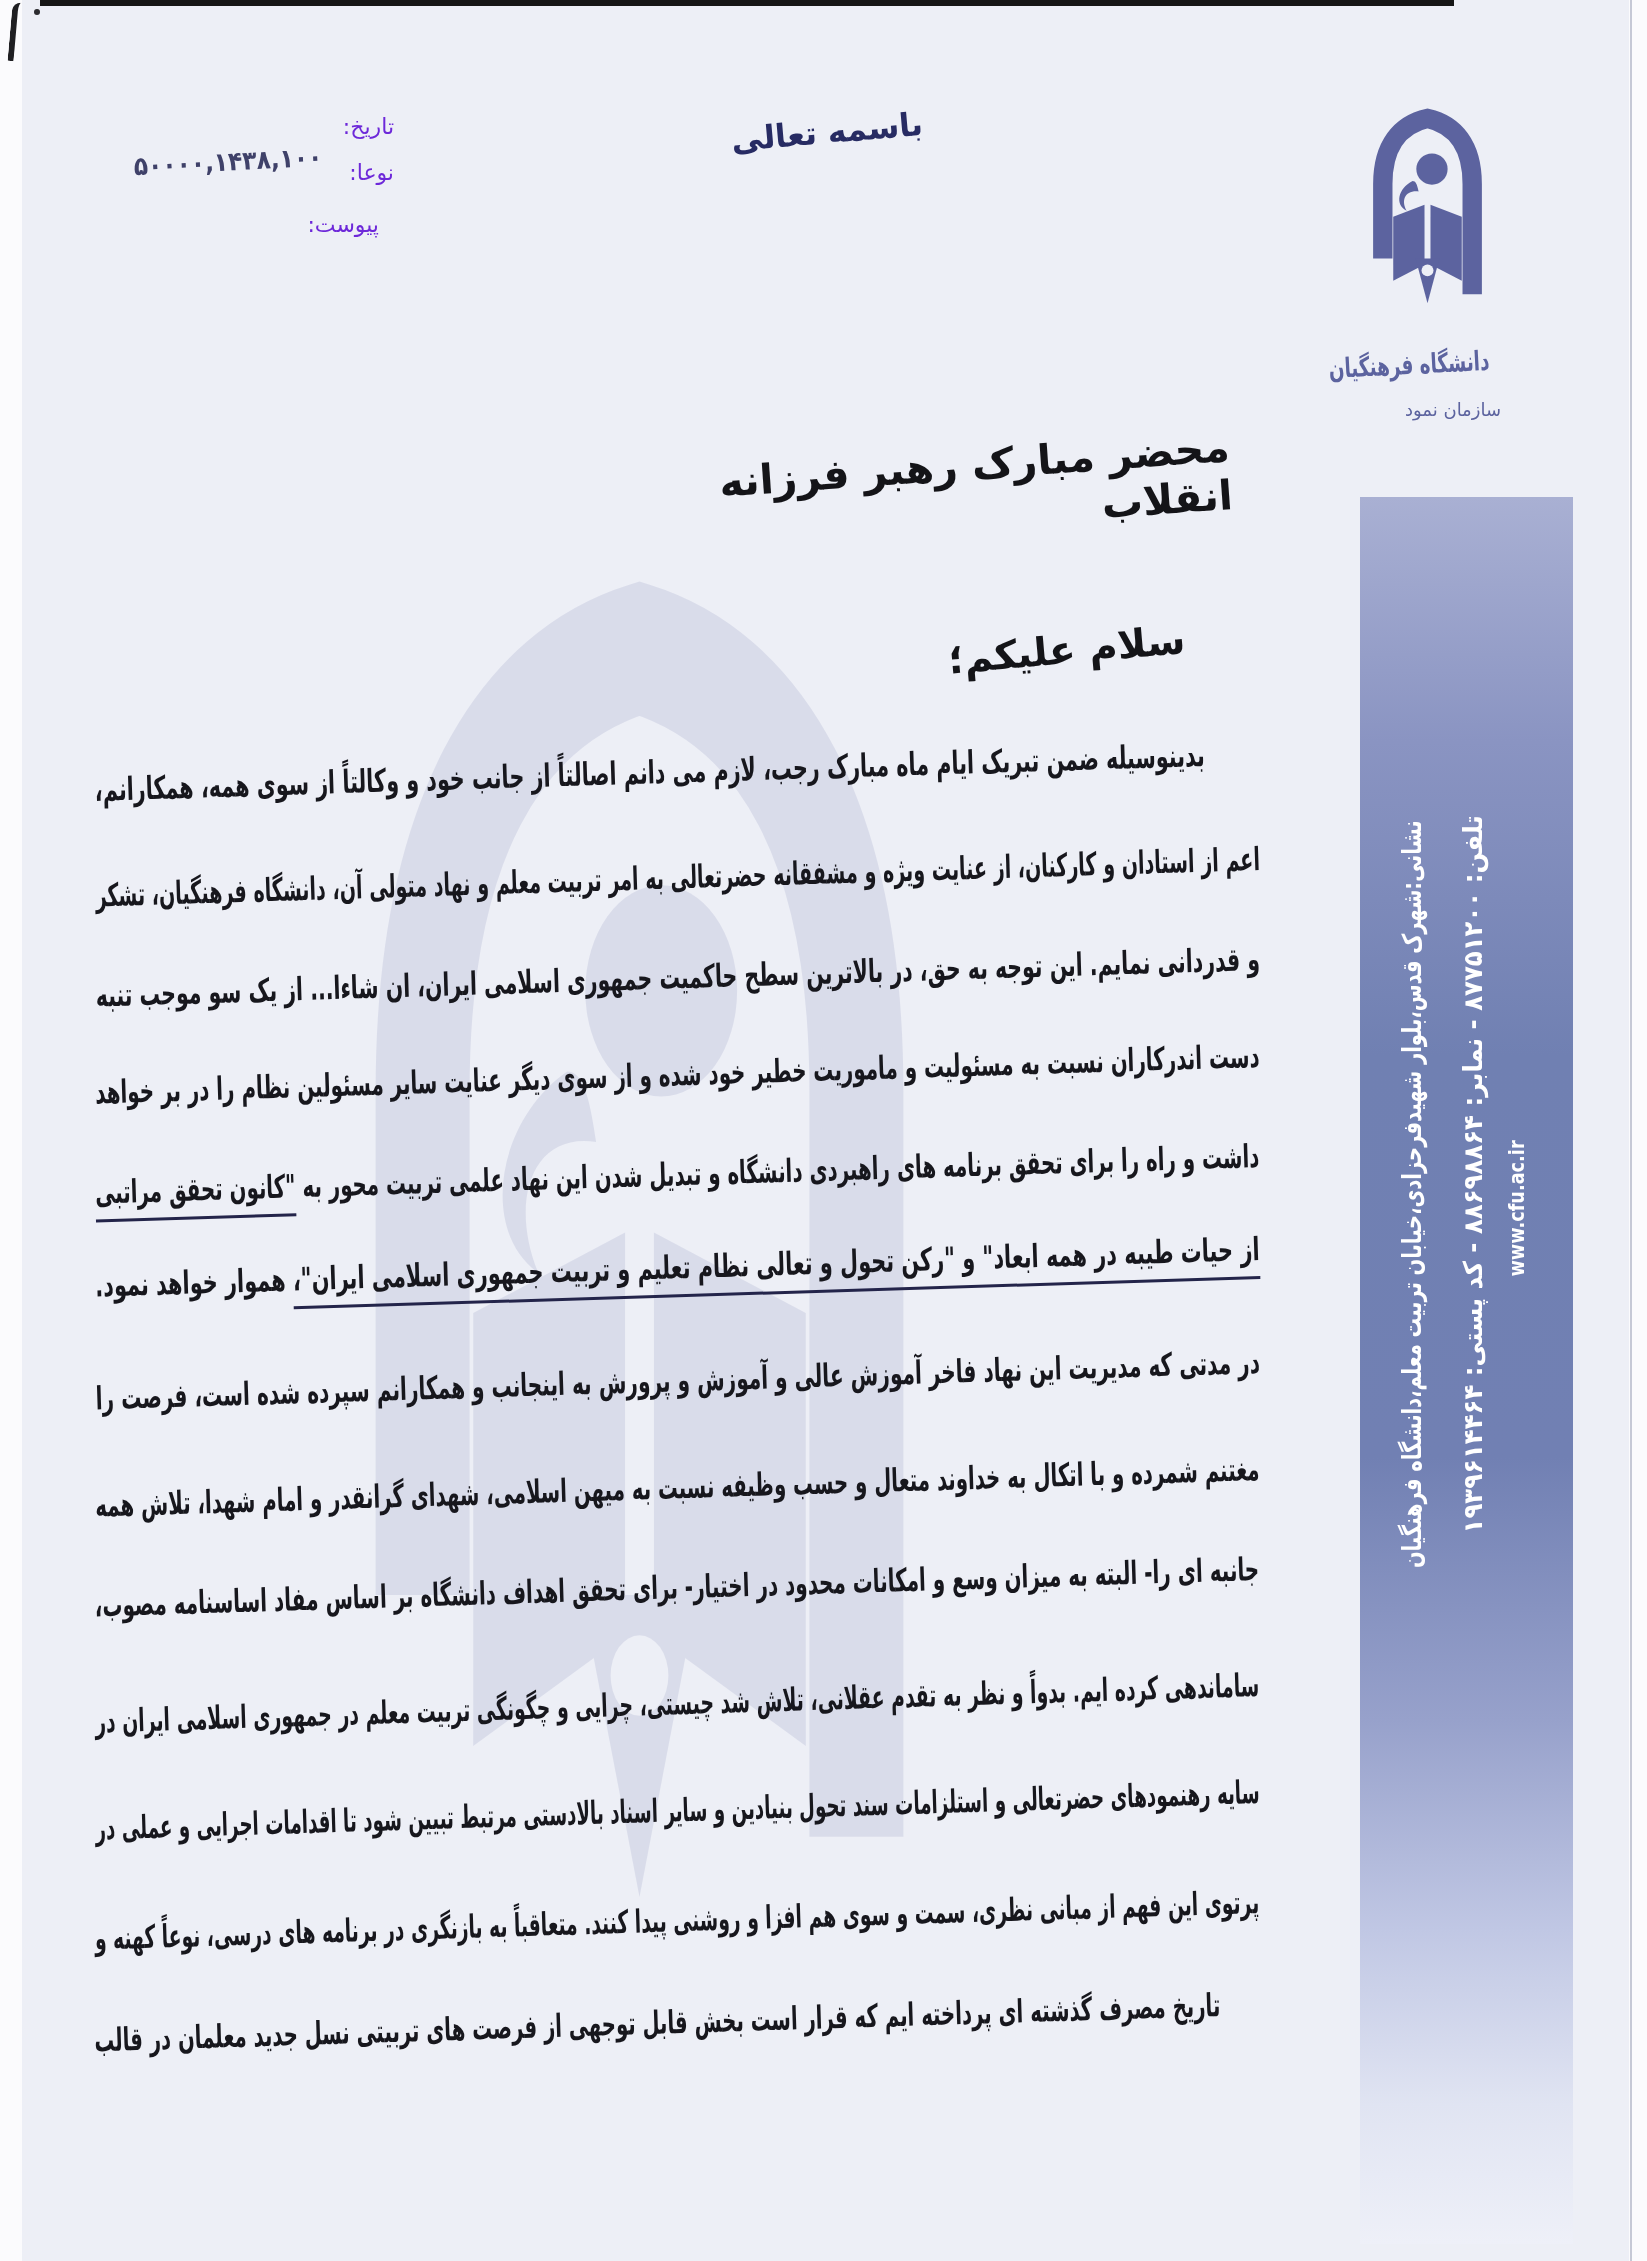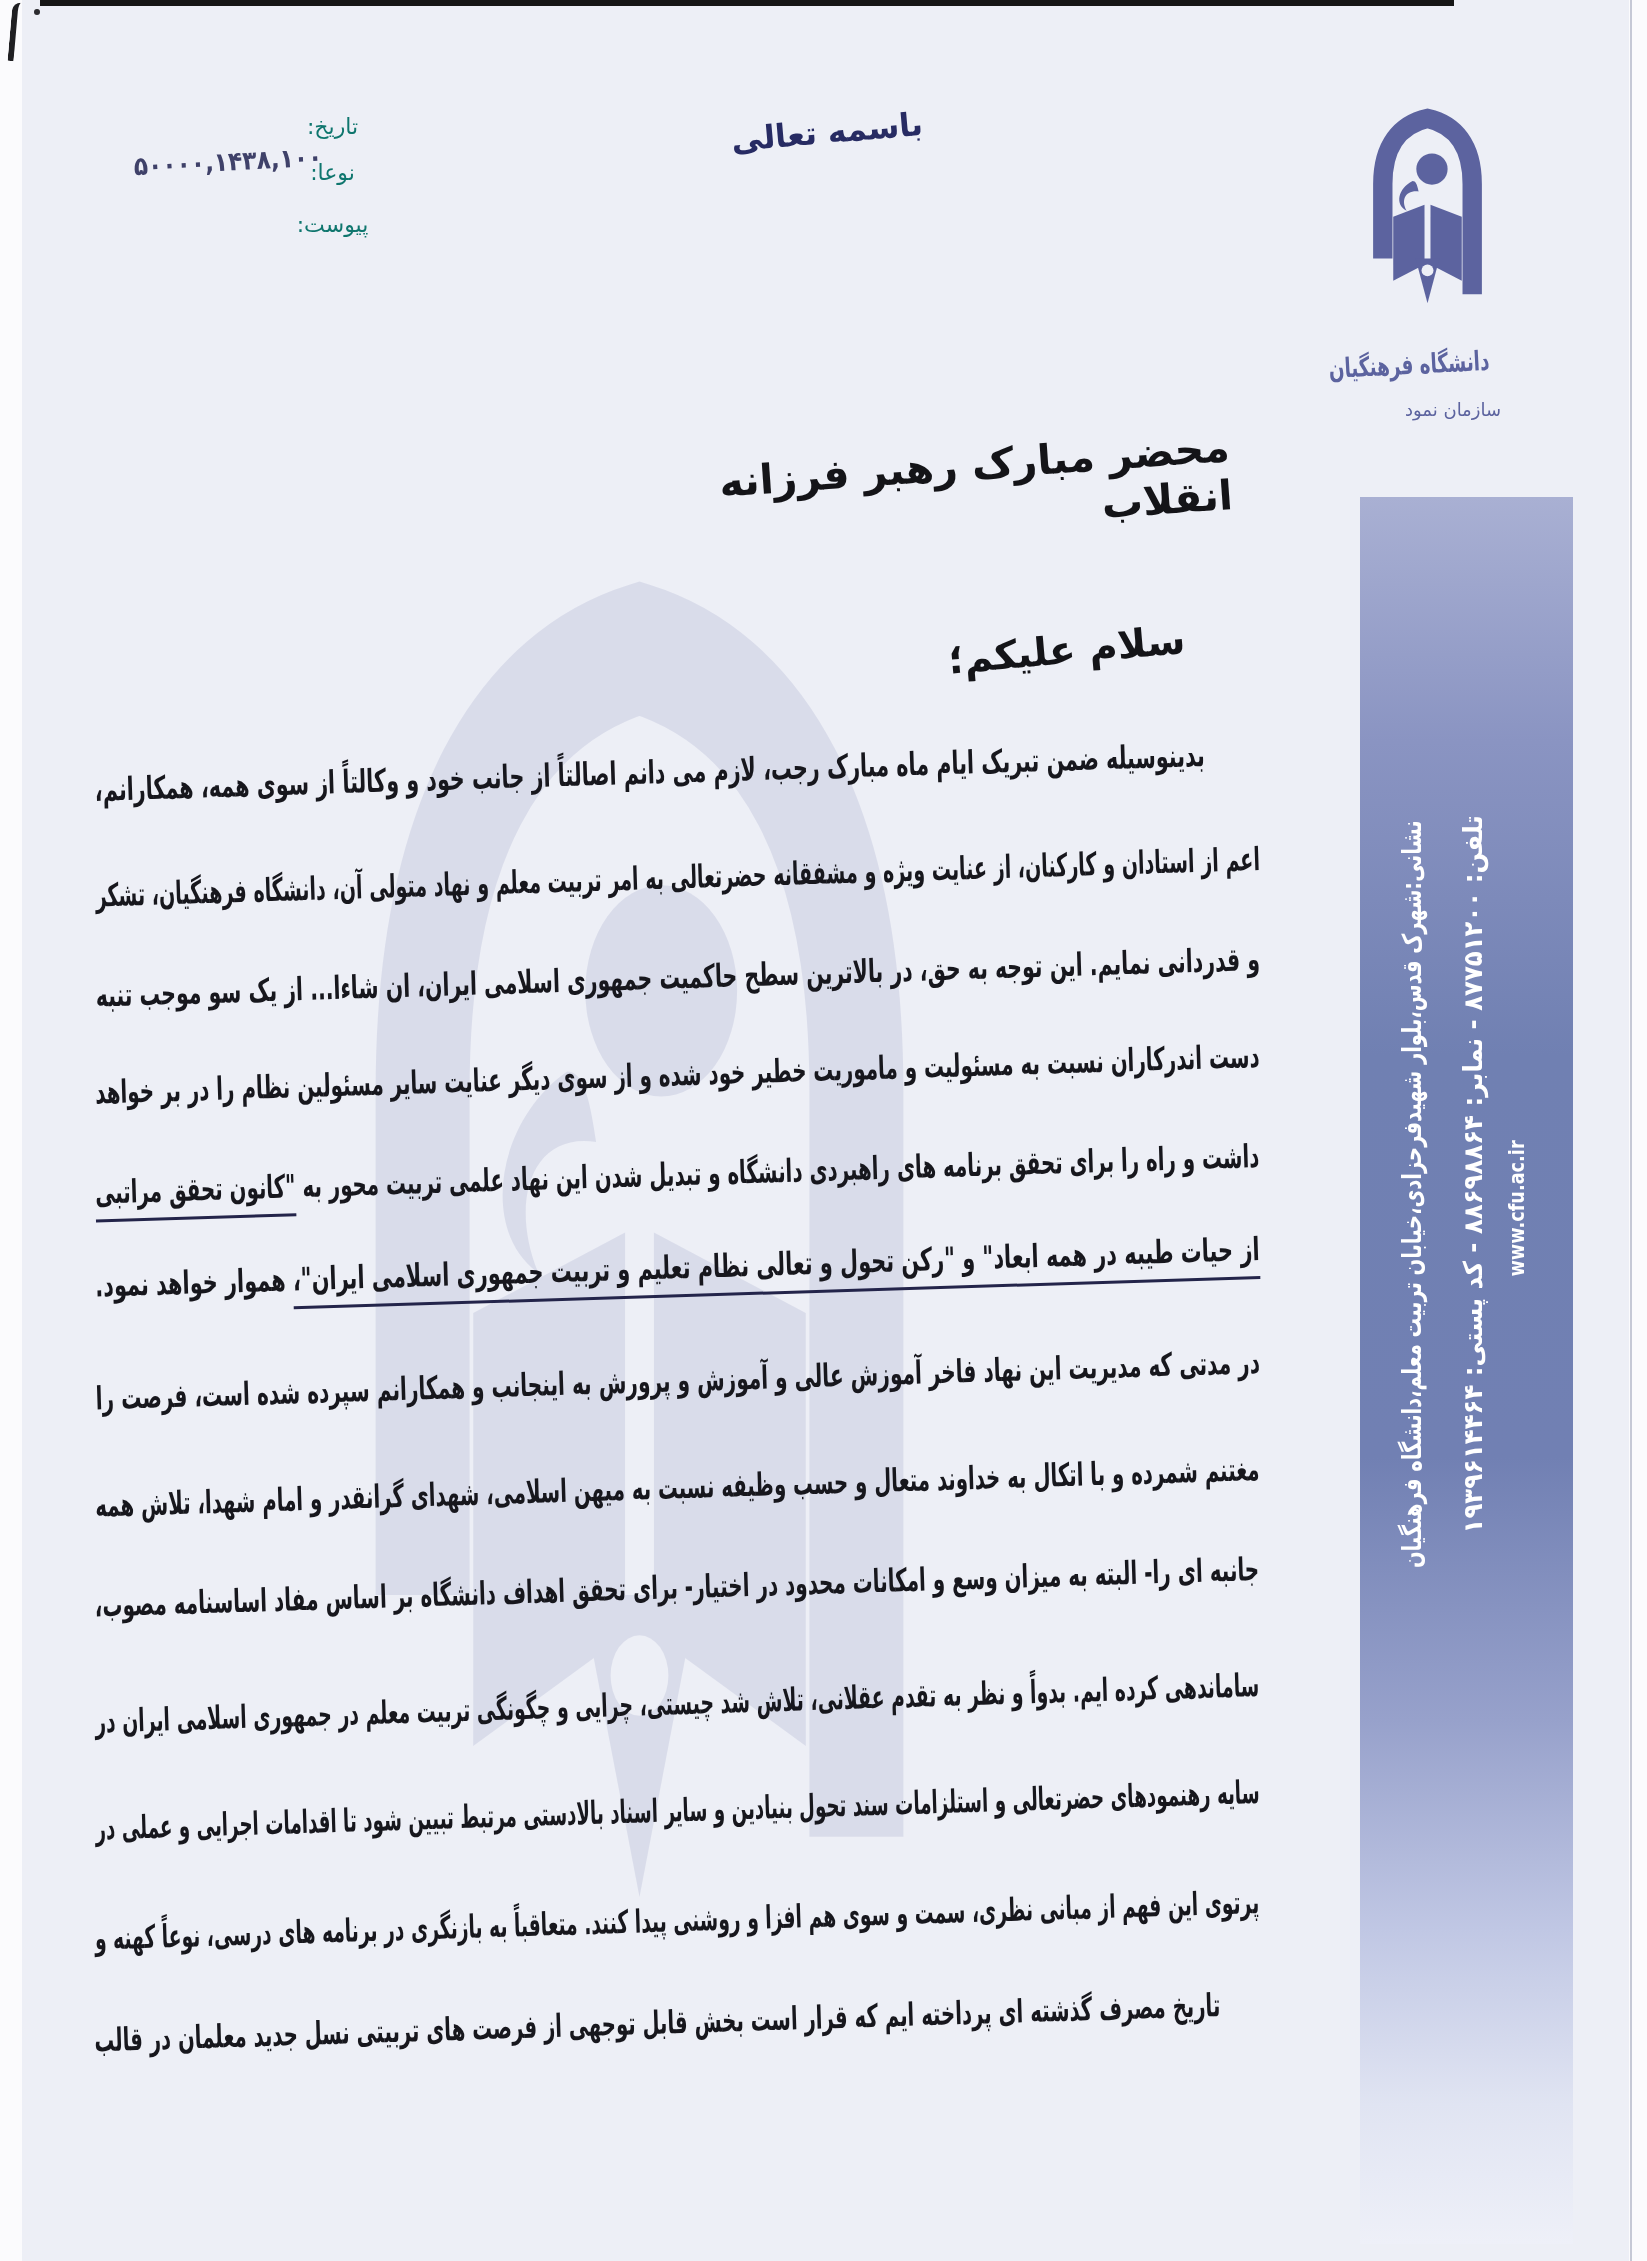--- a/index.html
+++ b/index.html
@@ -7,21 +7,21 @@
        font-family:"DejaVu Sans",sans-serif;}
   .abs{position:absolute;}
   
   .paper{left:22px;top:0;width:1607px;height:2261px;background:#edeff6;}
   .edge-line{left:1630px;top:0;width:1.9px;height:2261px;background:#c6c9d6;}
   .scan-top{left:40px;top:0;width:1414px;height:5.8px;background:#161616;}
   .scan-corner{left:10.3px;top:2.6px;width:19.4px;height:59px;border-left:6.5px solid #1f1f22;
                border-top-left-radius:9px;transform:rotate(5deg);}
   .scan-dot{left:34px;top:9px;width:5.8px;height:5.8px;border-radius:50%;background:#2c2c30;}
   
-  .hlabel{font:400 22px "DejaVu Sans",sans-serif;color:#0f766e;direction:rtl;text-align:center;width:123px;}
+  .hlabel{font:400 22px "DejaVu Sans",sans-serif;color:#6d28d9;direction:rtl;text-align:right;width:123px;}
   .hnumber{font:700 26px "DejaVu Sans",sans-serif;color:#3f4169;direction:ltr;text-align:center;
            width:187px;transform:rotate(-3deg);}
   .bismillah{font:700 32px "DejaVu Sans",sans-serif;color:#272b63;direction:rtl;text-align:center;
              width:194px;transform:rotate(-5deg);}
   
   .uniname{font:700 27px "DejaVu Sans",sans-serif;color:#5c639f;direction:rtl;text-align:center;
            width:161px;transform:rotate(-3deg);}
   .uniorg{font:400 18px "DejaVu Sans",sans-serif;color:#5c639f;direction:rtl;text-align:center;width:110px;}
   
   .ribbon{left:1360px;top:497px;width:213px;height:1747px;
@@ -63,21 +63,21 @@
     <path d="M40 50 C30 55 28 66 36 70 C32 63 35 56 44 57 C43 52 42 50 40 50 Z" stroke="none"></path>
     <path d="M27 74 L48 66 L48 106 L27 117 Z" stroke="none"></path>
     <path d="M73 74 L52 66 L52 106 L73 117 Z" stroke="none"></path>
     <path d="M42 102 L58 102 L50 132 Z" stroke="none"></path>
     <circle cx="50" cy="110" r="4" fill="#edeff6" stroke="none"></circle>
   </g>
 </svg>
 
 <div class="abs hlabel" style="left:271px;top:114px;">تاریخ:</div>
 <div class="abs hlabel" style="left:271px;top:160px;">نوعا:</div>
-<div class="abs hlabel" style="left:271px;top:212px;">پیوست:</div>
+<div class="abs hlabel" style="left:256px;top:212px;">پیوست:</div>
 <div class="abs hnumber" style="left:123px;top:147px;">
   <span class="fit c" style="transform: scaleX(0.897833);">۵۰۰۰۰,۱۴۳۸,۱۰۰</span>
 </div>
 
 <div class="abs bismillah" style="left:730px;top:113px;">
   <span class="fit c" style="transform: scaleX(0.990099);">باسمه تعالی</span>
 </div>
 
 <svg class="abs" style="left:1353px;top:103px;" width="149" height="223" viewBox="0 0 100 145">
   <g class="lg">

